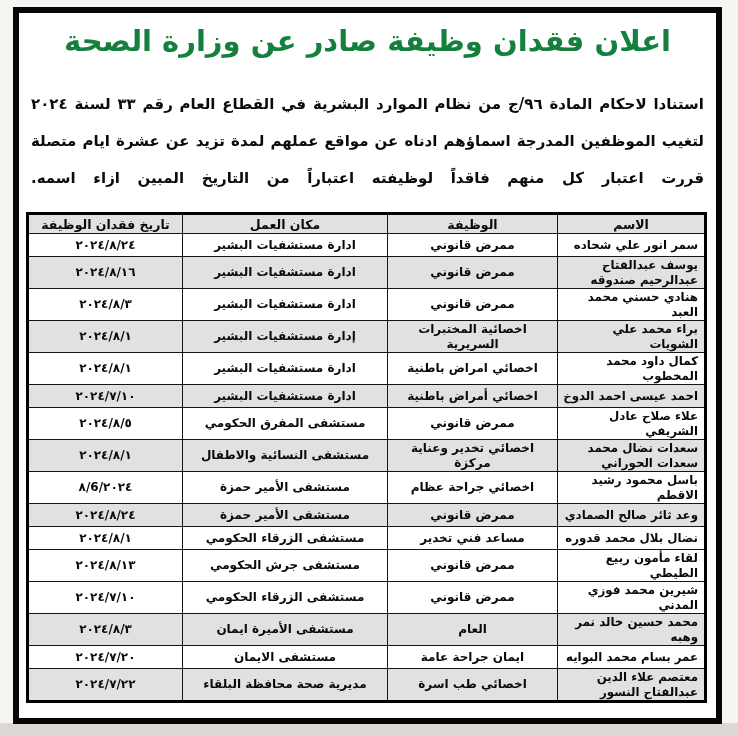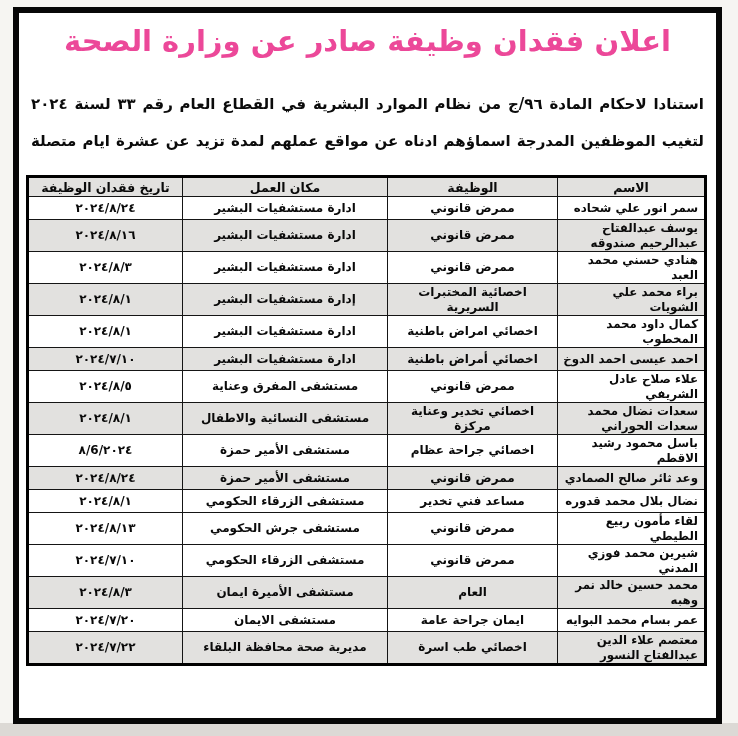--- a/index.html
+++ b/index.html
@@ -21,21 +21,21 @@
     border:6px solid #070707;
     background:var(--page-bg,#fff);
     padding:0 9px;
     direction:rtl;
   }
   .title{
     margin:11px 0 0;
     text-align:center;
     font-size:29px;
     font-weight:bold;
-    color:#ec4899;
+    color:#15803d;
   }
   .intro{
     margin:30px 3px 0;
     font-size:15px;
     font-weight:bold;
     color:#0b0b0b;
   }
   .intro-line{
     height:37px;
     line-height:32px;
@@ -87,20 +87,21 @@
 <body>
 
 <div class="bottom-strip"></div>
 
 <div class="page">
   <h1 class="title">اعلان فقدان وظيفة صادر عن وزارة الصحة</h1>
 
   <div class="intro">
     <div class="intro-line">استنادا لاحكام المادة ٩٦/ج من نظام الموارد البشرية في القطاع العام رقم ٣٣ لسنة ٢٠٢٤ ونظراً</div>
     <div class="intro-line">لتغيب الموظفين المدرجة اسماؤهم ادناه عن مواقع عملهم لمدة تزيد عن عشرة ايام متصلة او متقطعة.</div>
+    <div class="intro-line">قررت اعتبار كل منهم فاقداً لوظيفته اعتباراً من التاريخ المبين ازاء اسمه.</div>
   </div>
 
   <table class="tbl" dir="rtl">
     <colgroup>
       <col class="c-name">
         <col class="c-pos">
         <col class="c-work">
         <col class="c-date">
     </colgroup>
     <thead>
@@ -145,21 +146,21 @@
   </tr>
         <tr class="stripe">
     <td class="name">احمد عيسى احمد الدوخ</td>
     <td>اخصائي أمراض باطنية</td>
     <td>ادارة مستشفيات البشير</td>
     <td>٢٠٢٤/٧/١٠</td>
   </tr>
         <tr>
     <td class="name">علاء صلاح عادل الشريفي</td>
     <td>ممرض قانوني</td>
-    <td>مستشفى المفرق وعناية</td>
+    <td>مستشفى المفرق الحكومي</td>
     <td>٢٠٢٤/٨/٥</td>
   </tr>
         <tr class="stripe">
     <td class="name">سعدات نضال محمد
 سعدات الحوراني</td>
     <td>اخصائي تخدير وعناية مركزة</td>
     <td>مستشفى النسائية والاطفال</td>
     <td>٢٠٢٤/٨/١</td>
   </tr>
         <tr>

